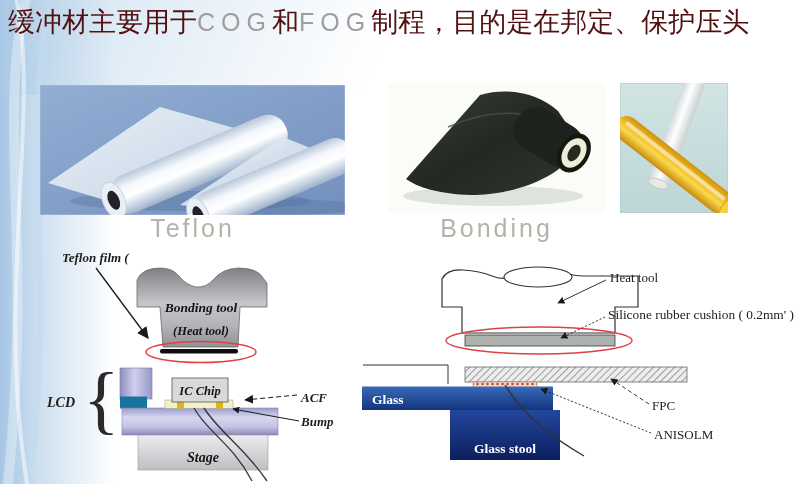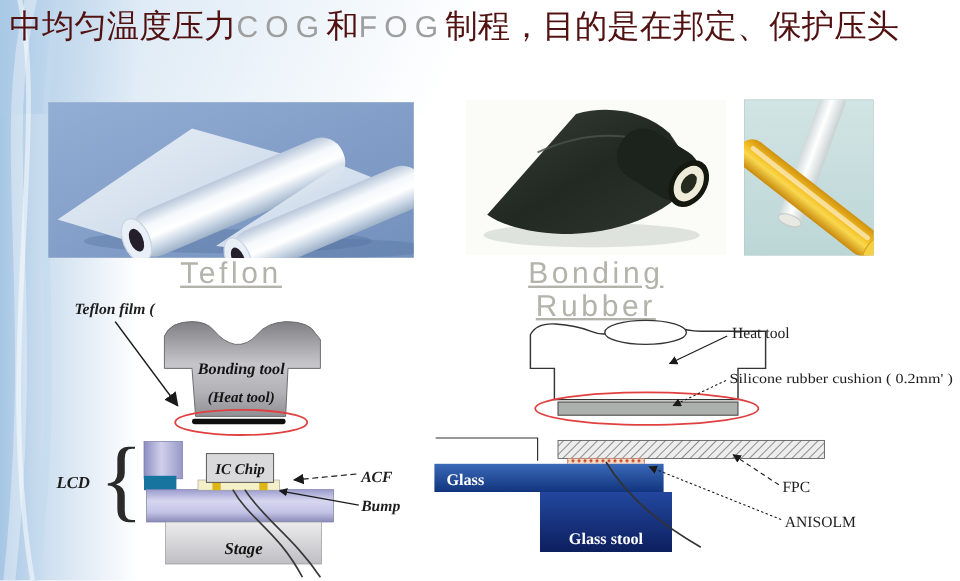--- a/index.html
+++ b/index.html
@@ -24,42 +24,41 @@
   }
   .outline-letters{
     font-family:"Liberation Sans","DejaVu Sans",sans-serif;
     color:#9e9e9e; letter-spacing:6px; font-size:25px;text-align:center;
   }
   .photo{position:absolute;}
   .photo-caption{
     position:absolute; text-align:center;
     color:#b3b3ab; font-size:25px; line-height:27px; letter-spacing:3px;
     font-family:"Liberation Sans","DejaVu Sans",sans-serif;
-    text-decoration:underline;
   }
   .cap-teflon{left:40px; top:215px; width:305px;}
   .cap-silicone{left:388px; top:215px; width:217px;}
   .diagram{position:absolute;}
   .dia-serif{font-family:"Liberation Serif","DejaVu Serif",serif;}
 </style>
 </head>
 <body>
 
 <div class="slide">
 
   <div class="bg-left"></div>
   <div class="bg-top"></div>
   <svg class="swirls" width="130" height="484" viewBox="0 0 130 484">
     <path d="M28,-10 C-6,120 36,240 6,500" stroke="#ffffff" stroke-width="10" fill="none" opacity="0.35"></path>
     <path d="M52,-10 C18,140 60,300 26,500" stroke="#c3daee" stroke-width="6" fill="none" opacity="0.6"></path>
     <path d="M14,-10 C44,100 -8,300 30,500" stroke="#ffffff" stroke-width="4" fill="none" opacity="0.5"></path>
   </svg>
 
   <div class="title">
-    <div><span>中均匀温度压力</span><span class="outline-letters">COG</span><span>和</span><span class="outline-letters">FOG</span><span>制程，目的是在邦定、保护压头</span></div>
+    <div><span>缓冲材主要用于</span><span class="outline-letters">COG</span><span>和</span><span class="outline-letters">FOG</span><span>制程，目的是在邦定、保护压头</span></div>
   </div>
 
   <svg class="photo" style="left:40px;top:85px;" width="305" height="130" viewBox="0 0 305 130">
     <defs>
       <linearGradient id="p1bg" x1="0" y1="0" x2="1" y2="1">
         <stop offset="0" stop-color="#93aed4"></stop>
           <stop offset="1" stop-color="#7390bd"></stop>
       </linearGradient>
       <linearGradient id="rollGrad" x1="0" y1="0" x2="0" y2="1">
         <stop offset="0" stop-color="#b9c7da"></stop>
@@ -138,21 +137,20 @@
       <rect x="-10" y="76" width="125" height="4" rx="2" fill="#ffffff" opacity="0.55"></rect>
       <ellipse cx="122" cy="82.5" rx="5" ry="12" fill="#f7cf45" stroke="#d9a515"></ellipse>
     </g>
   </svg>
 
   <div class="photo-caption cap-teflon">
     <span>Teflon</span>
   </div>
   <div class="photo-caption cap-silicone">
     <div>Bonding</div>
-    <div>Rubber</div>
   </div>
 
   <svg class="diagram" style="left:0;top:235px;" width="360" height="249" viewBox="0 0 360 249">
     <defs>
       <linearGradient id="toolGrad" x1="0" y1="0" x2="0" y2="1">
         <stop offset="0" stop-color="#7f7f84"></stop>
           <stop offset="0.45" stop-color="#c6c6ca"></stop>
         <stop offset="0.75" stop-color="#b2b2b6"></stop>
           <stop offset="1" stop-color="#8f8f94"></stop>
       </linearGradient>

